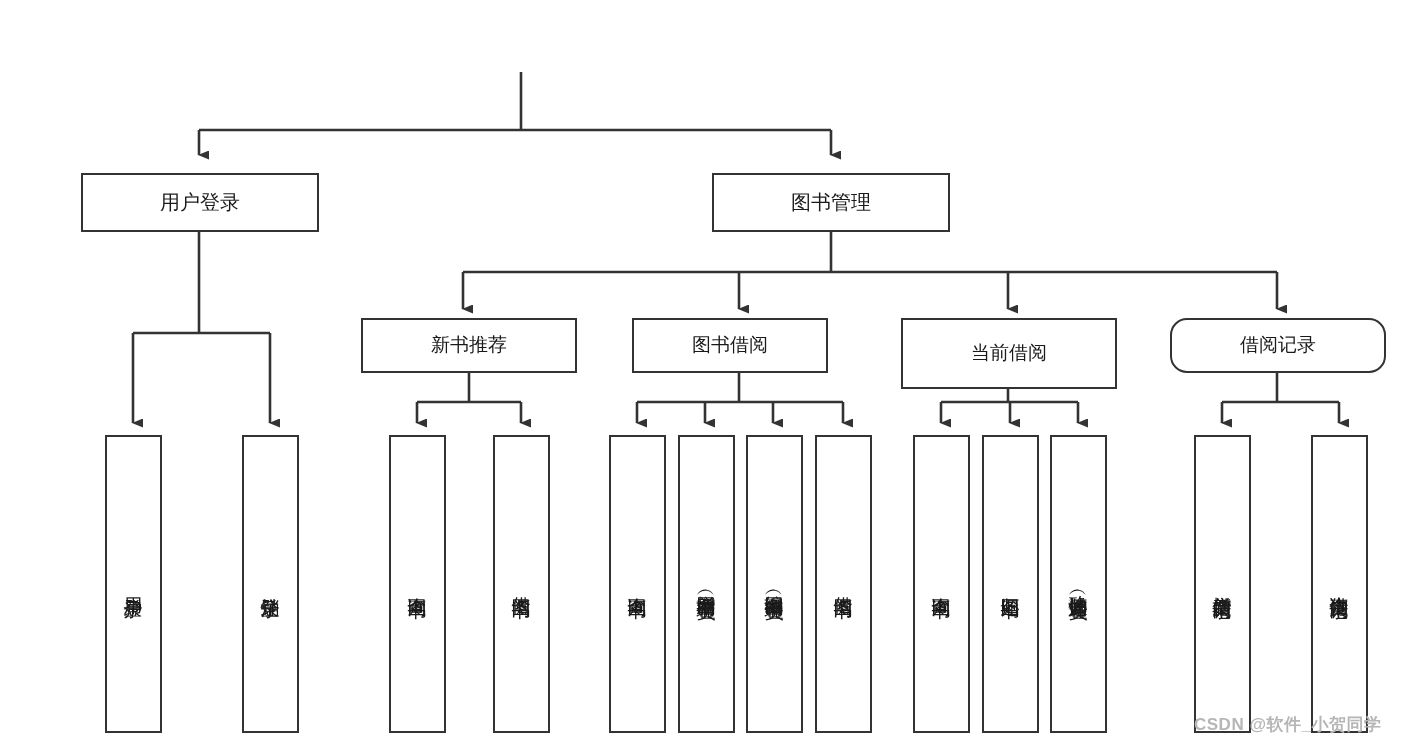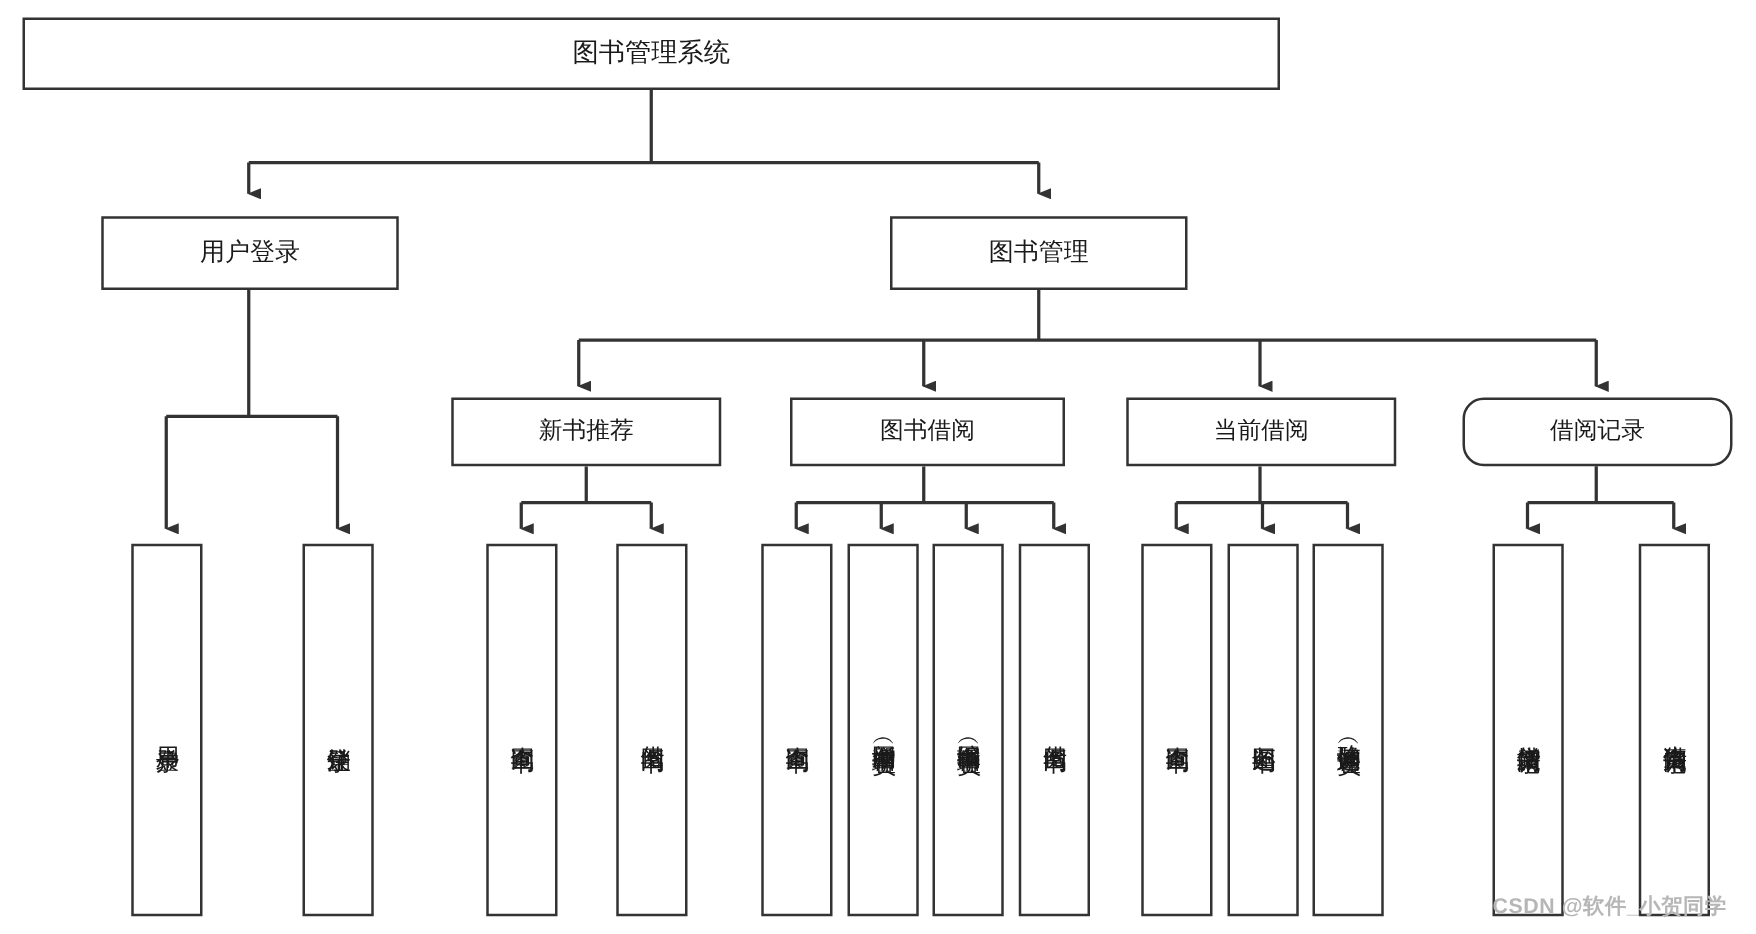--- a/index.html
+++ b/index.html
@@ -120,41 +120,38 @@
       <path d="M 1010,402 L 1010,423" marker-end="url(#arrowhead)"></path>
       <path d="M 1078,402 L 1078,423" marker-end="url(#arrowhead)"></path>
 
       <path d="M 1277,373 L 1277,402"></path>
       <path d="M 1222,402 L 1339,402"></path>
       <path d="M 1222,402 L 1222,423" marker-end="url(#arrowhead)"></path>
       <path d="M 1339,402 L 1339,423" marker-end="url(#arrowhead)"></path>
     </g>
   </svg>
 
-  <div class="node root" style="left:18px; top:14px; width:1006px; height:58px;">
-    <span>图书管理系统</span>
-  </div>
 
   <div class="node level2" style="left:81px; top:173px; width:238px; height:59px;">
     <span>用户登录</span>
   </div>
 
   <div class="node level3" style="left:361px; top:318px; width:216px; height:55px;">
     <span>新书推荐</span>
   </div>
 
   <div class="node level2" style="left:712px; top:173px; width:238px; height:59px;">
     <span>图书管理</span>
   </div>
 
-  <div class="node level3" style="left:632px; top:318px; width:220px; height:55px;">
+  <div class="node level3" style="left:632px; top:318px; width:196px; height:55px;">
     <span>图书借阅</span>
   </div>
 
-  <div class="node level3" style="left:901px; top:318px; width:216px; height:55px;">
+  <div class="node level3" style="left:901px; top:318px; width:216px; height:71px;">
     <span>当前借阅</span>
   </div>
 
   <div class="node level3" style="left:1170px; top:318px; width:216px; height:55px;border-radius:17px;">
     <span>借阅记录</span>
   </div>
 
   <div class="node leaf" style="left:105px; top:435px; width:57px; height:298px;">
     <span class="leaf-text">用户登录</span>
   </div>

